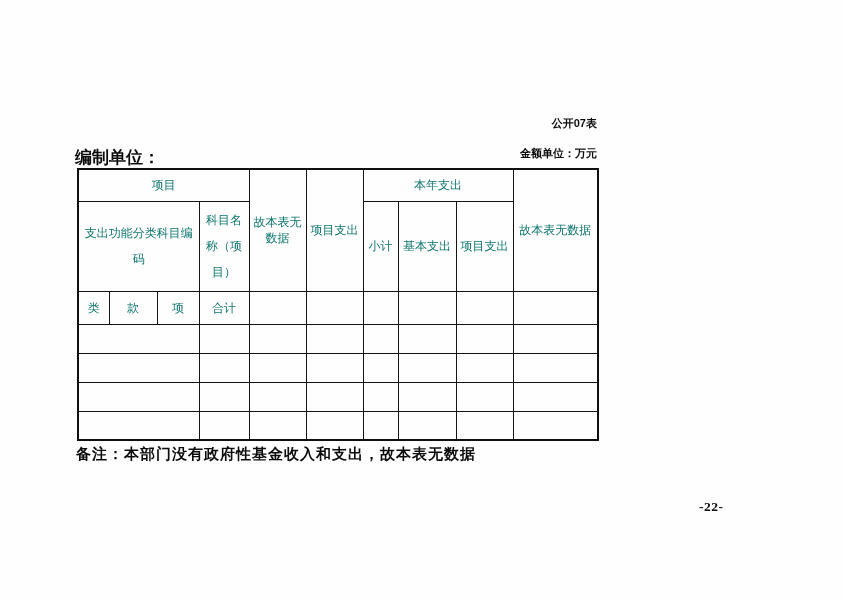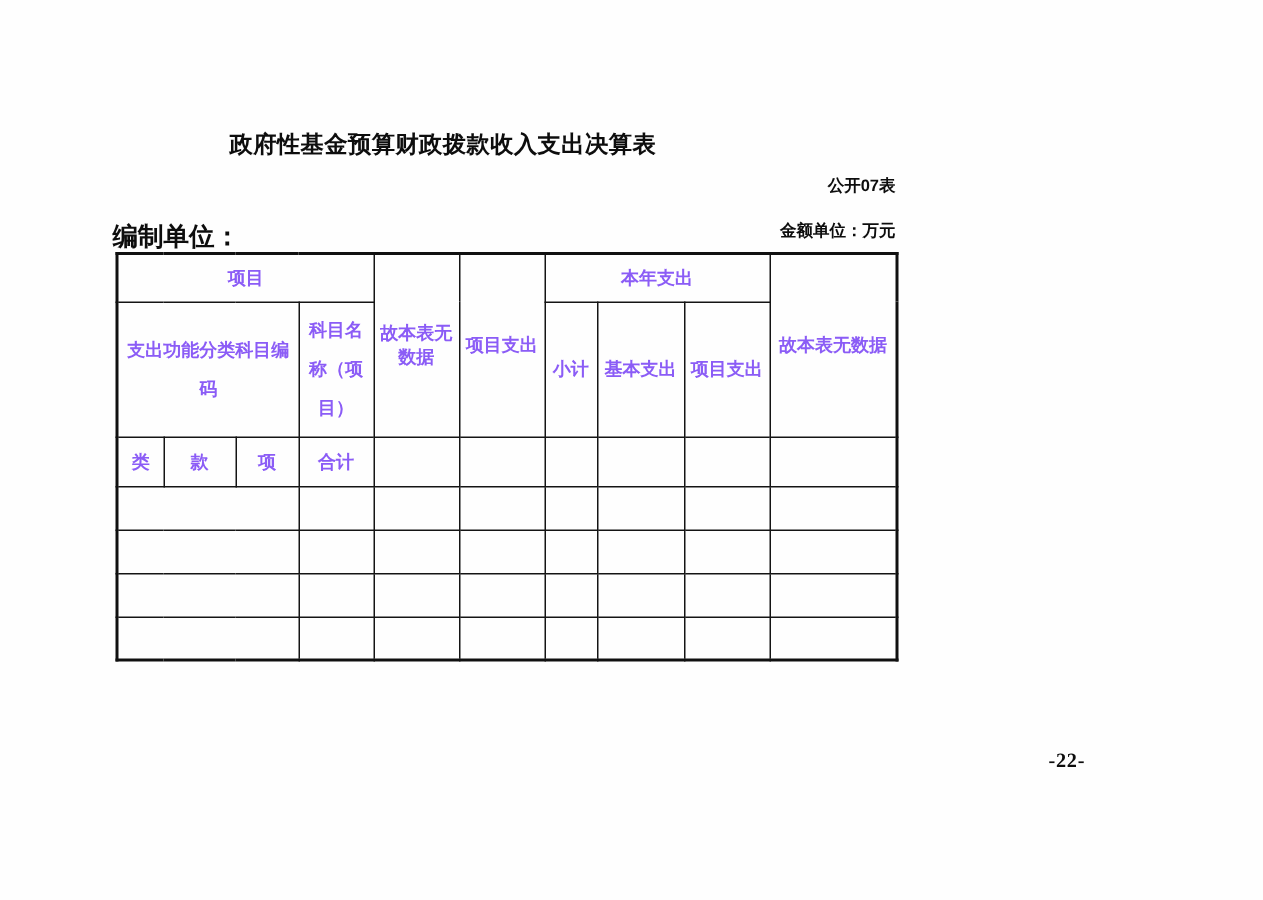--- a/index.html
+++ b/index.html
@@ -50,27 +50,27 @@
     position: absolute;
     left: 77px;
     top: 168px;
     width: 522px;
     border-collapse: collapse;
     table-layout: fixed;
     border: 2.5px solid #101010;
   }
   table.fund-table td {
     border: 1.8px solid #141414;
-    font-weight: 700;
+    font-weight: 400;
     text-align: center;
     vertical-align: middle;
     font-size: 12px;
     line-height: 26px;
     padding: 0 2px;
-    color: #8b5cf6;
+    color: #0f766e;
     overflow: hidden;
   }
   tr.r1 { height: 32px; }
   tr.r1 td { line-height: 16px; }
   tr.r2 { height: 90px; }
   tr.r3 { height: 33px; }
   tr.r3 td { line-height: 16px; }
   tr.rd { height: 29px; }
   td.func-code { font-size: 11.5px; letter-spacing: 0; padding: 0 1px; }
   td.wrap30 { line-height: 30px; padding: 0 4px; margin-left: 24px; }
@@ -94,21 +94,20 @@
     font-weight: 700;
     letter-spacing: 0.5px;
     text-align: right;
   }
 </style>
 </head>
 <body>
 
 <div class="page">
 
-  <div class="doc-title">政府性基金预算财政拨款收入支出决算表</div>
 
   <div class="form-code">公开07表</div>
 
   <div class="prepared-by">编制单位：</div>
 
   <div class="amount-unit">金额单位：万元</div>
 
   <table class="fund-table">
     <colgroup>
       <col style="width:31px">
@@ -185,16 +184,17 @@
         <td></td>
         <td></td>
         <td></td>
         <td></td>
         <td></td>
         <td></td>
       </tr>
     </tbody>
   </table>
 
+  <div class="footer-note">备注：本部门没有政府性基金收入和支出，故本表无数据</div>
 
   <div class="page-number">-22-</div>
 
 </div>
 
 </body></html>

